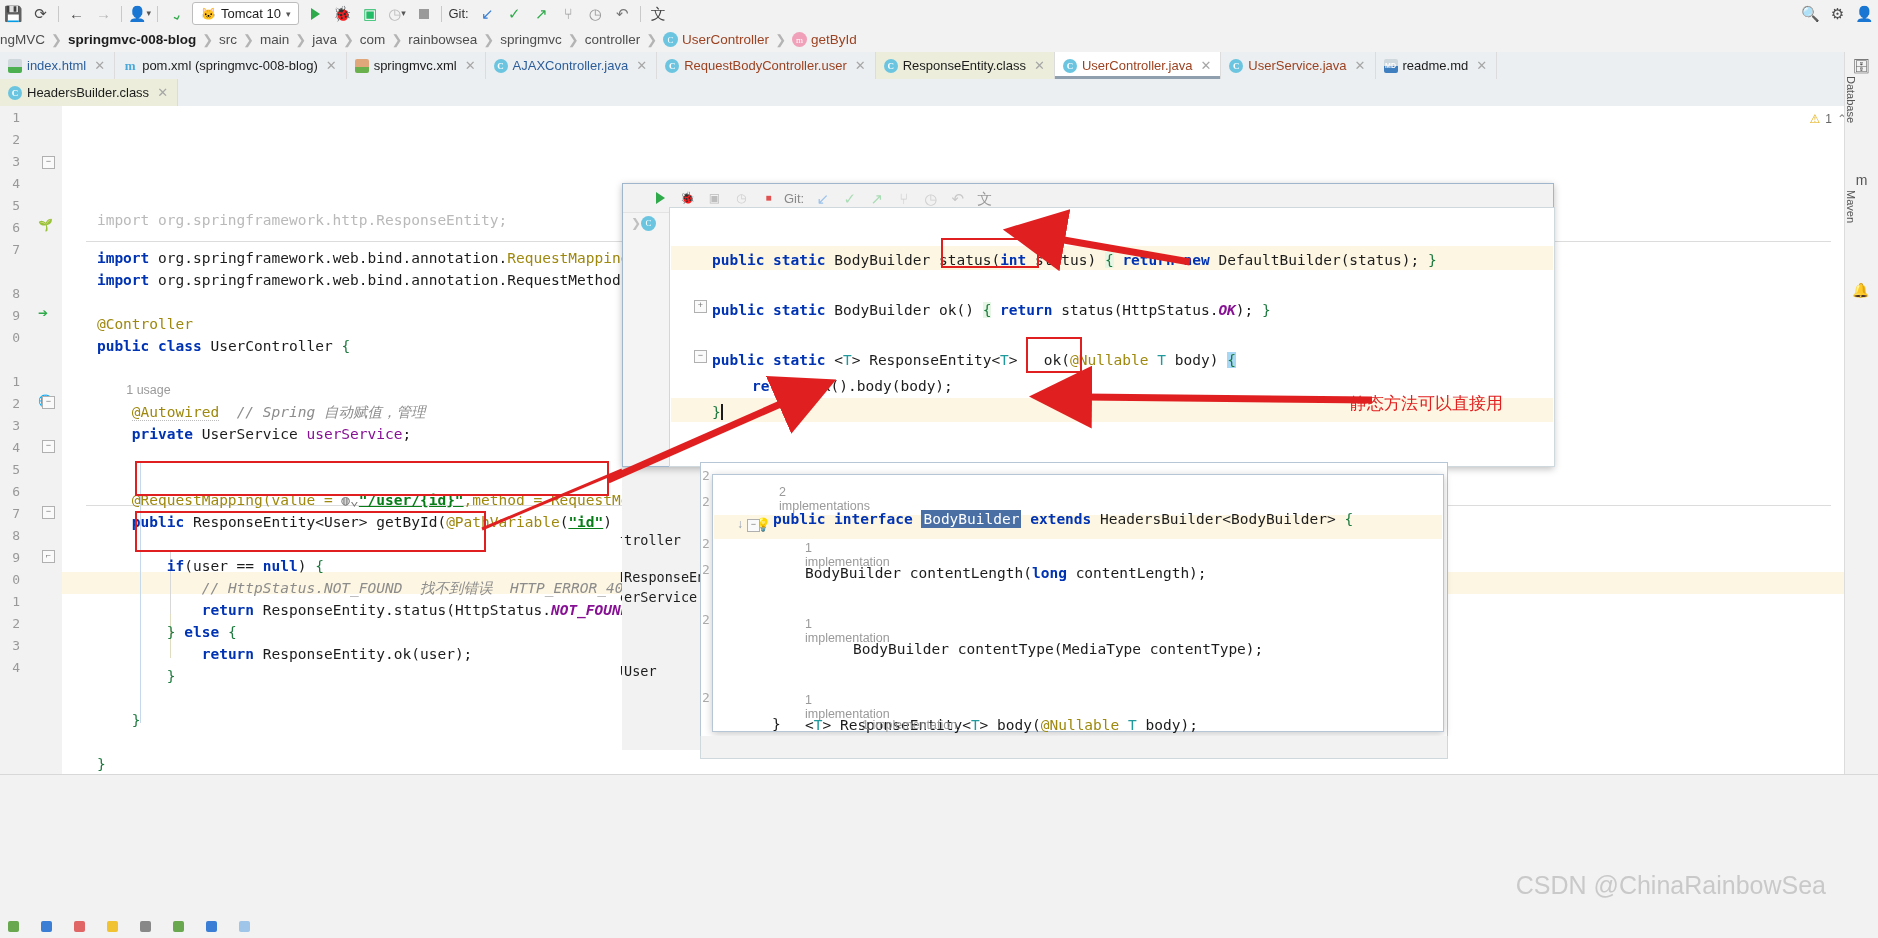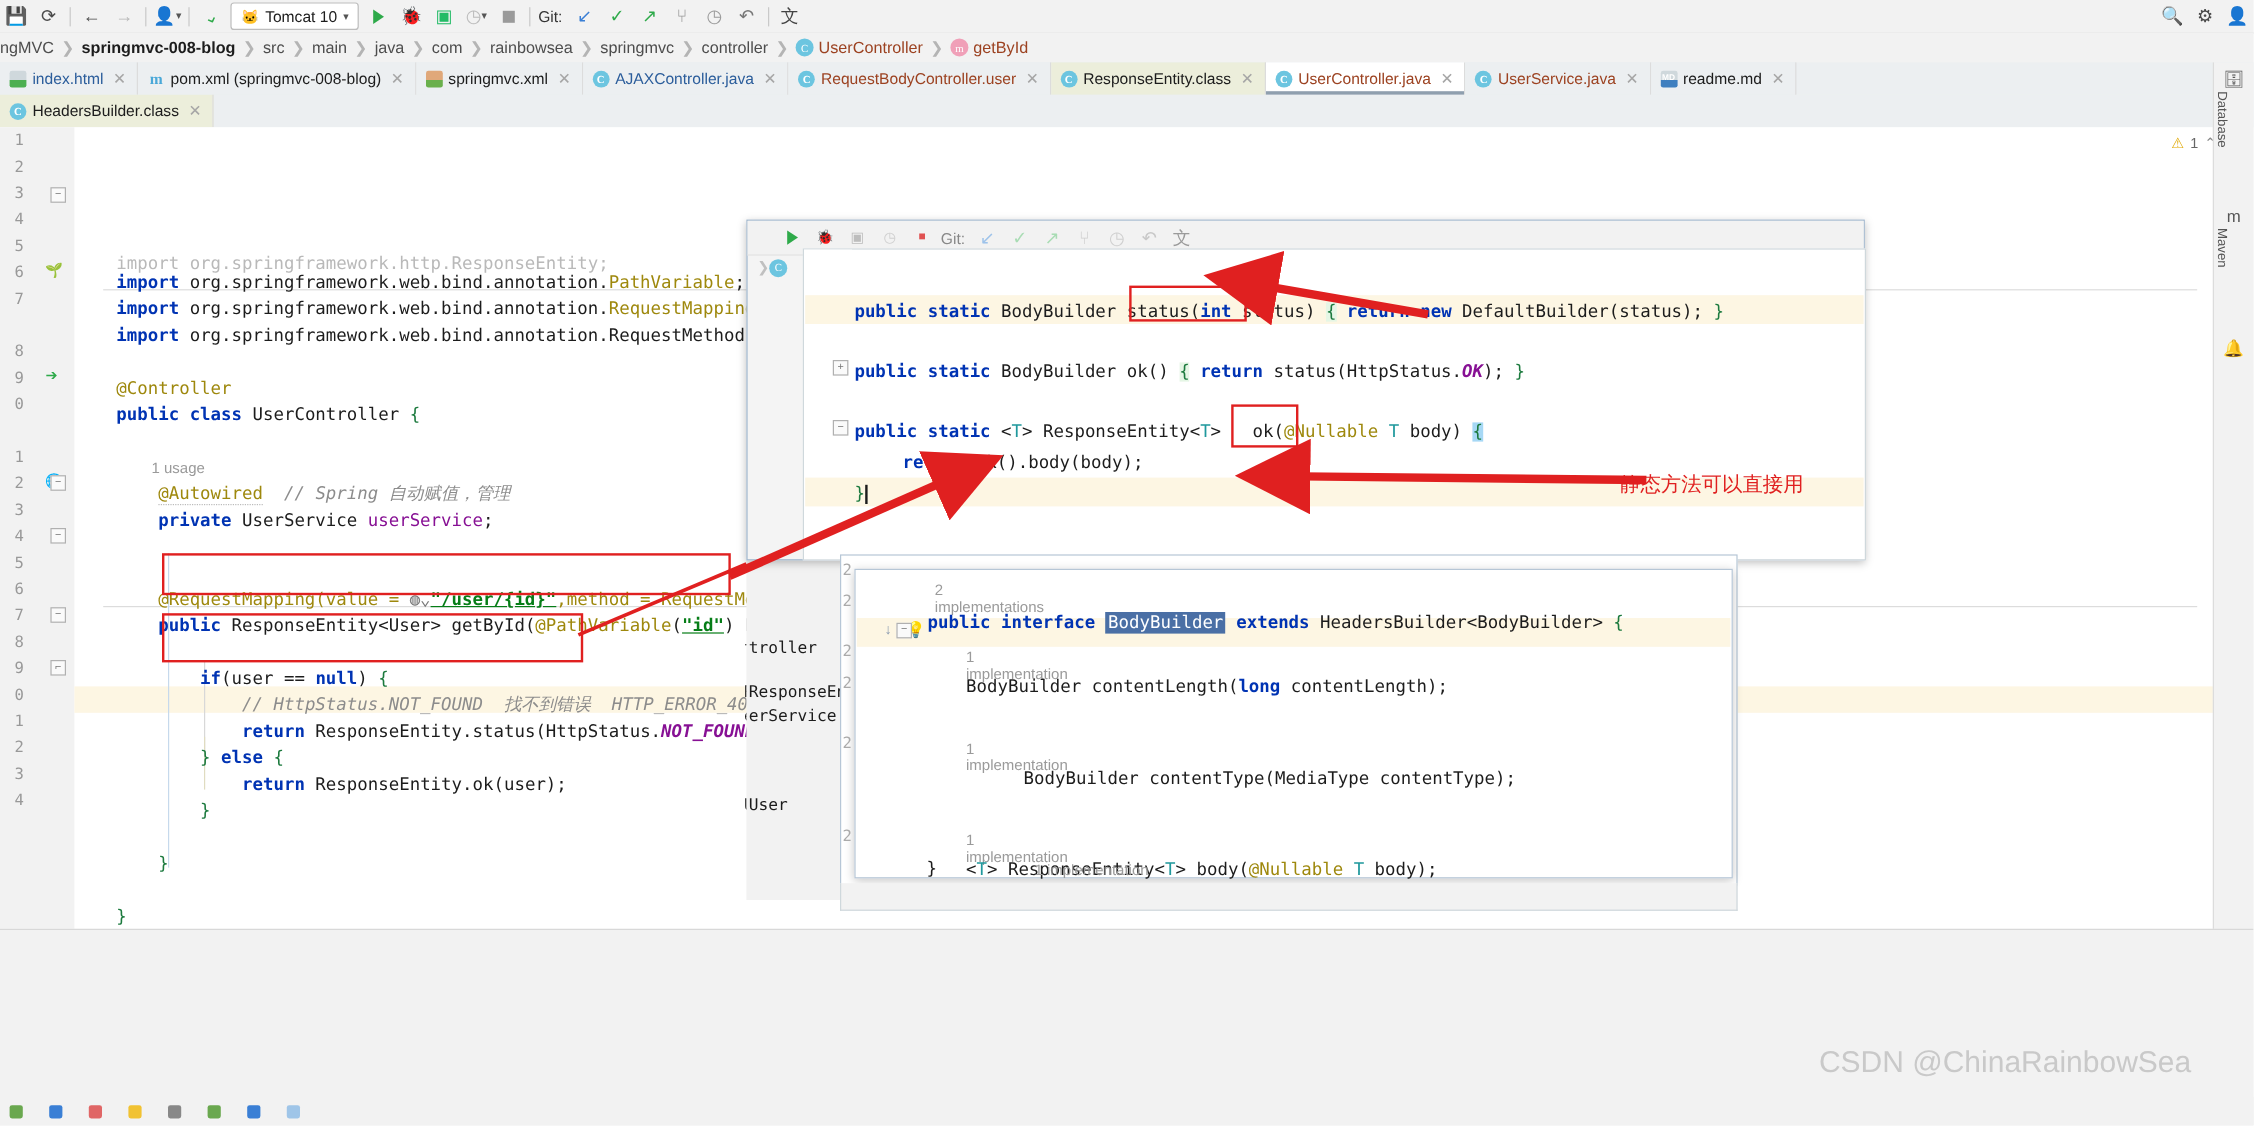--- a/index.html
+++ b/index.html
@@ -324,21 +324,20 @@
     <div class="sepline" style="left:86px;width:1745px;top:399px;"></div>
     <div class="sepline" style="left:86px;width:1745px;top:135px;"></div>
 
     <div class="vguide" style="left:140px;top:355px;height:262px;background:#c6d9ec;"></div>
     <div class="vguide" style="left:170px;top:444px;height:85px;background:#d8d8d8;"></div>
     <div class="vguide" style="left:170px;top:508px;height:44px;background:#e0dcc0;"></div>
 
     <div class="code">
       <div class="ln" style="top:-7px;color:#b7b7b7;">&nbsp;&nbsp;&nbsp;&nbsp;<span style="color:#b9b9b9;">import org.springframework.http.ResponseEntity;</span></div>
 
-      <div class="ln" style="top:9px;"><span class="pl">    </span><span class="kw">import</span><span class="pl"> org.springframework.web.bind.annotation.</span><span class="an">PathVariable</span><span class="pl">;</span></div>
       <div class="ln" style="top:31px;"><span class="pl">    </span><span class="kw">import</span><span class="pl"> org.springframework.web.bind.annotation.</span><span class="an">RequestMapping</span><span class="pl">;</span></div>
       <div class="ln" style="top:53px;"><span class="pl">    </span><span class="kw">import</span><span class="pl"> org.springframework.web.bind.annotation.RequestMethod;</span></div>
 
       <div class="ln" style="top:97px;"><span class="pl">    </span><span class="an">@Controller</span></div>
       <div class="ln" style="top:119px;"><span class="pl">    </span><span class="kw">public class</span><span class="pl"> UserController </span><span class="brk">{</span></div>
 
       <div class="ln usage" style="top:163px;left:0;"><span style="font-family:'DejaVu Sans Mono',monospace;">        </span><span>1 usage</span></div>
 
       <div class="ln" style="top:207px;"><span class="pl">        </span><span class="kw">private</span><span class="pl"> UserService </span><span class="fld">userService</span><span class="pl">;</span></div>
       <div class="ln" style="top:185px;"><span class="pl">        </span><span class="an" style="border-bottom:1px dotted #bbb;">@Autowired</span><span class="pl">  </span><span class="cm">// Spring 自动赋值，管理</span></div>

